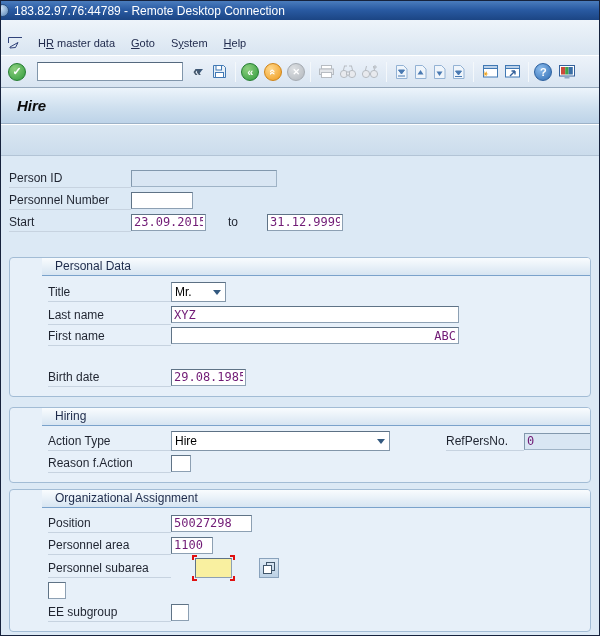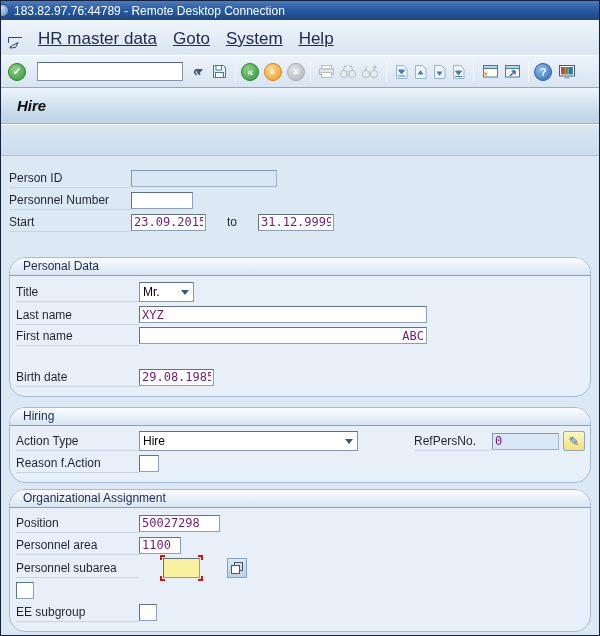--- a/index.html
+++ b/index.html
@@ -6,21 +6,21 @@
   body { width:600px; height:636px; font-family:"Liberation Sans", sans-serif; background:#fff; }
   .window { width:600px; height:636px; border:1px solid #16223c; overflow:hidden; display:flex; flex-direction:column; background:#dce9f5; }
 
   
   .titlebar { height:19px; flex:none; background:linear-gradient(180deg,#4a7cbd 0%,#2a5ba3 45%,#1b4584 100%); color:#fff; font-size:12px; display:flex; align-items:center; padding-left:13px; position:relative; }
   .titlebar .appicon { position:absolute; left:-5px; top:3px; width:13px; height:13px; border-radius:50%; background:radial-gradient(circle at 35% 30%,#cfe2f5,#5584b8); border:1px solid #2a4f7e; }
 
   
   .menubar { height:36px; flex:none; background:linear-gradient(180deg,#eef4fa,#d9e5f1); display:flex; align-items:flex-end; padding:0 0 4px 6px; border-bottom:1px solid #ffffff; }
   .sysicon { width:17px; height:14px; margin:0 6px 1px 0; }
-  .menuitem { font-size:17px; color:#222c4e; padding:2px 8px; cursor:default;text-decoration:underline; }
+  .menuitem { font-size:11px; color:#222c4e; padding:2px 8px; cursor:default; }
   .menuitem .ul { text-decoration:underline; }
 
   
   .toolbar { height:32px; flex:none; background:linear-gradient(180deg,#edf3fa,#d8e4f1); border-bottom:1px solid #94a7bb; display:flex; align-items:center; padding-left:7px; }
   .tbtn { width:18px; height:18px; border-radius:50%; display:flex; align-items:center; justify-content:center; color:#fff; font-weight:bold; font-size:11px; flex:none; }
   .tb-green  { background:radial-gradient(circle at 35% 30%,#8ed07f,#2f9a3c); border:1px solid #237c2f; }
   .tb-orange { background:radial-gradient(circle at 35% 30%,#ffd88d,#ee9a1c); border:1px solid #cf8315; }
   .tb-gray   { background:radial-gradient(circle at 35% 30%,#dde0e3,#b2b7bd); border:1px solid #a4aab1; }
   .tb-blue   { background:radial-gradient(circle at 35% 30%,#8cbcec,#2f6cb3); border:1px solid #2a5f9e; }
   .glyph-up { display:inline-block; transform:rotate(90deg); }
@@ -37,25 +37,25 @@
   .screentitle .t { font-size:15px; font-weight:bold; font-style:italic; color:#0b0b0b; }
   .apptoolbar { height:32px; flex:none; background:linear-gradient(180deg,#dae7f2,#cbdcec); border-top:1px solid #fff; border-bottom:1px solid #b3c4d6; }
 
   
   .content { flex:1; background:#dce9f5; padding:11px 8px 0 8px; overflow:hidden; position:relative; }
   .frow { display:flex; align-items:center; height:22px; position:relative; }
   .flabel { width:122px; height:20px; line-height:20px; border-bottom:1px solid #c7d3e0; font-size:12px; color:#1f2430; flex:none; }
   .inp { height:17px; border:1px solid #8da0b3; border-top-color:#5f7386; border-left-color:#5f7386; background:#fff; font:12px "DejaVu Sans Mono",monospace; padding:0 2px; color:#701a75; }
   .inp.dis { background:#d9e6f3; border-color:#9fb3c6; border-top-color:#8298ad; border-left-color:#8298ad; }
   .inp.hl { background:#f9f0a0; }
-  .tolabel { font-size:12px; color:#1f2430; margin-left:13px; width:26px; flex:none;text-align:center; }
+  .tolabel { font-size:12px; color:#1f2430; margin-left:22px; width:26px; flex:none; }
   .gap { margin-left:13px; }
 
   
-  .group { border:1px solid #a2bcd5; border-radius:16px; background:#e7f0f9; overflow:hidden; }
+  .group { border:1px solid #a2bcd5; border-radius:4px; background:#e7f0f9; overflow:hidden;padding-left:32px; }
   .ghead { height:18px; line-height:17px; padding-left:13px; background:linear-gradient(180deg,#f9fcfe,#d7e5f2); border-bottom:1px solid #7aa2cb; font-size:12px; color:#1d2a4a; }
   .gbody { padding:4px 8px 8px 6px; }
   .gbody .flabel { width:123px; }
 
   .combo { height:20px; background:#fff; border:1px solid #8296a9; border-top-color:#5c7084; display:flex; align-items:center; font-size:12px; color:#000; padding:0 4px 0 3px; }
   .combo .arrow { margin-left:auto; width:0; height:0; border:4px solid transparent; border-top:5px solid #33597f; border-bottom:none; }
 
   .spacer20 { height:20px; }
 
   

